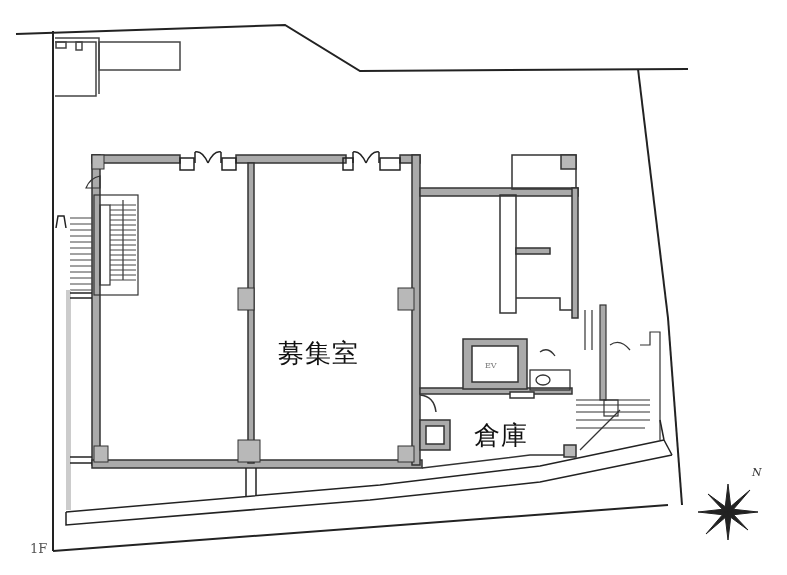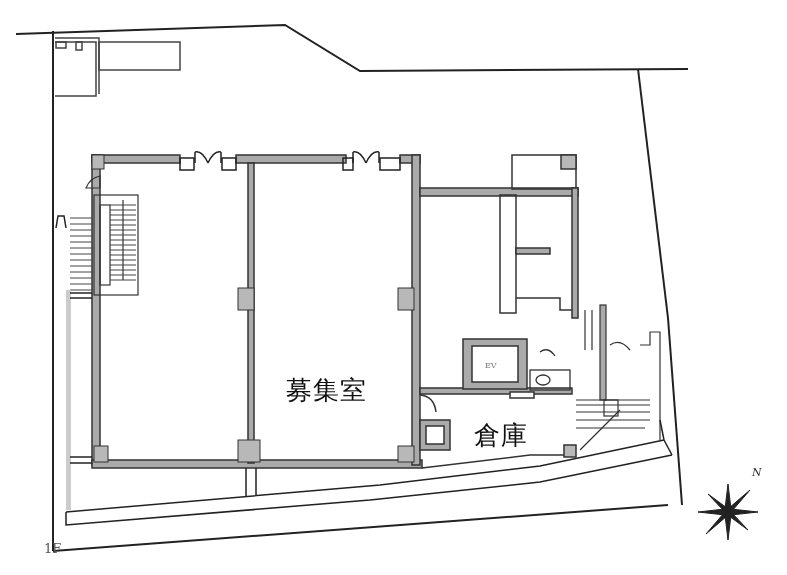--- a/index.html
+++ b/index.html
@@ -1,19 +1,19 @@
 <!DOCTYPE html>
 <html><head>
 <meta charset="utf-8">
 <style>
   html, body { margin: 0; padding: 0; background: #ffffff; }
   body { width: 787px; height: 575px; position: relative; overflow: hidden; font-family: "DejaVu Sans", sans-serif; }
   #plan { position: absolute; left: 0; top: 0; width: 787px; height: 575px; }
   .room-label { position: absolute; font-family: "DejaVu Sans", sans-serif; font-size: 26px; color: #111; letter-spacing: 1px; white-space: nowrap; }
-  .floor-label { position: absolute; font-family: "DejaVu Serif", serif; font-size: 13px; color: #555; margin-left: 14px; }
+  .floor-label { position: absolute; font-family: "DejaVu Serif", serif; font-size: 13px; color: #555; }
   .north { position: absolute; font-family: "DejaVu Serif", serif; font-size: 11px; font-style: italic; color: #333; }
 </style>
 </head>
 <body>
 
 <svg id="plan" viewBox="0 0 787 575" xmlns="http://www.w3.org/2000/svg">
 
   <g fill="none" stroke="#222" stroke-width="2">
     <polyline points="16,34 285,25 360,71 688,69"></polyline>
     <line x1="53" y1="31" x2="53" y2="551"></line>
@@ -170,16 +170,16 @@
     <polygon points="0,28 3,3 0,0 -3,3"></polygon>
     <polygon points="-30,0 -3,-3 0,0 -3,3"></polygon>
     <polygon points="30,0 3,-3 0,0 3,3"></polygon>
     <polygon points="-20,-18 -1,-4 0,0 -4,-1"></polygon>
     <polygon points="22,-22 4,-1 0,0 1,-4"></polygon>
     <polygon points="-22,22 -4,1 0,0 -1,4"></polygon>
     <polygon points="20,18 1,4 0,0 4,1"></polygon>
   </g>
 </svg>
 
-<div class="room-label" style="left:286px; top:336px;margin-top:37px;">募集室</div>
+<div class="room-label" style="left:278px; top:336px;">募集室</div>
 <div class="room-label" style="left:474px; top:418px;font-family:Liberation Mono, monospace;">倉庫</div>
 <div class="floor-label" style="left:30px; top:541px;">1F</div>
 <div class="north" style="left:752px; top:466px;">N</div>
 
 </body></html>

